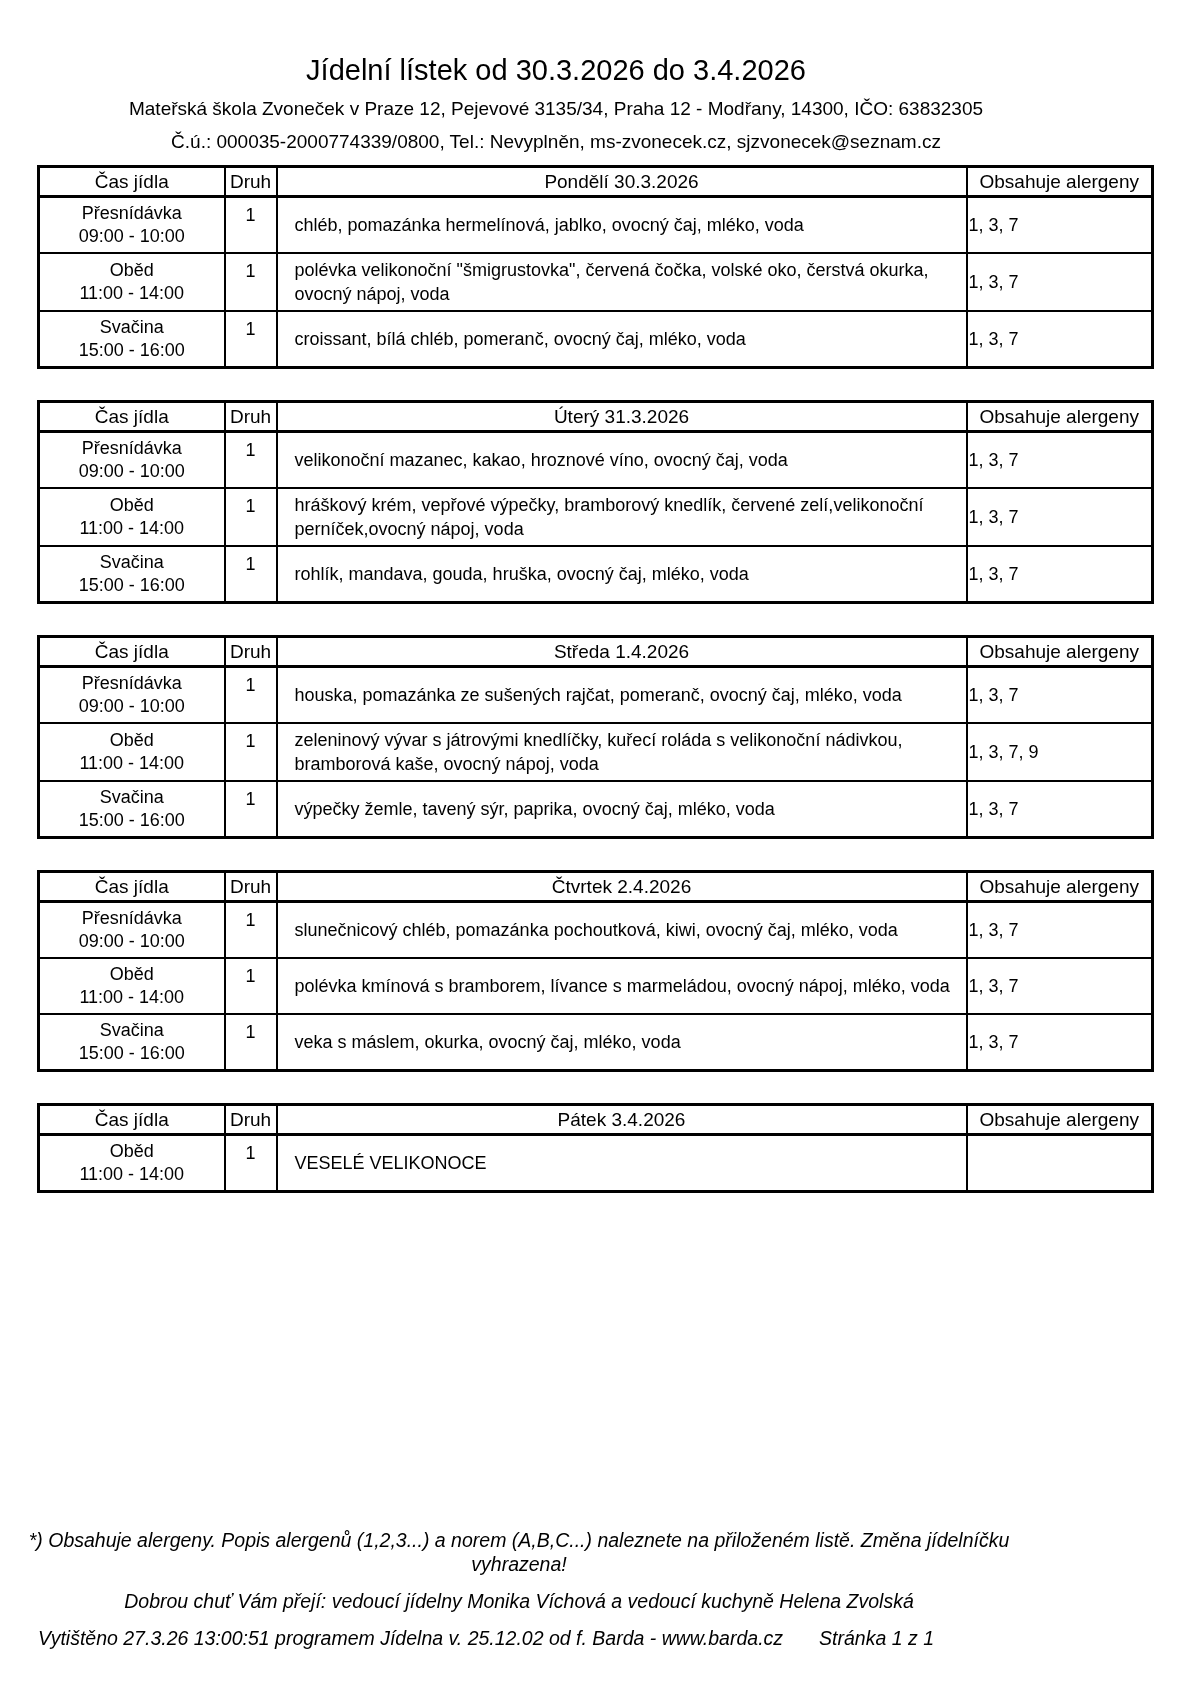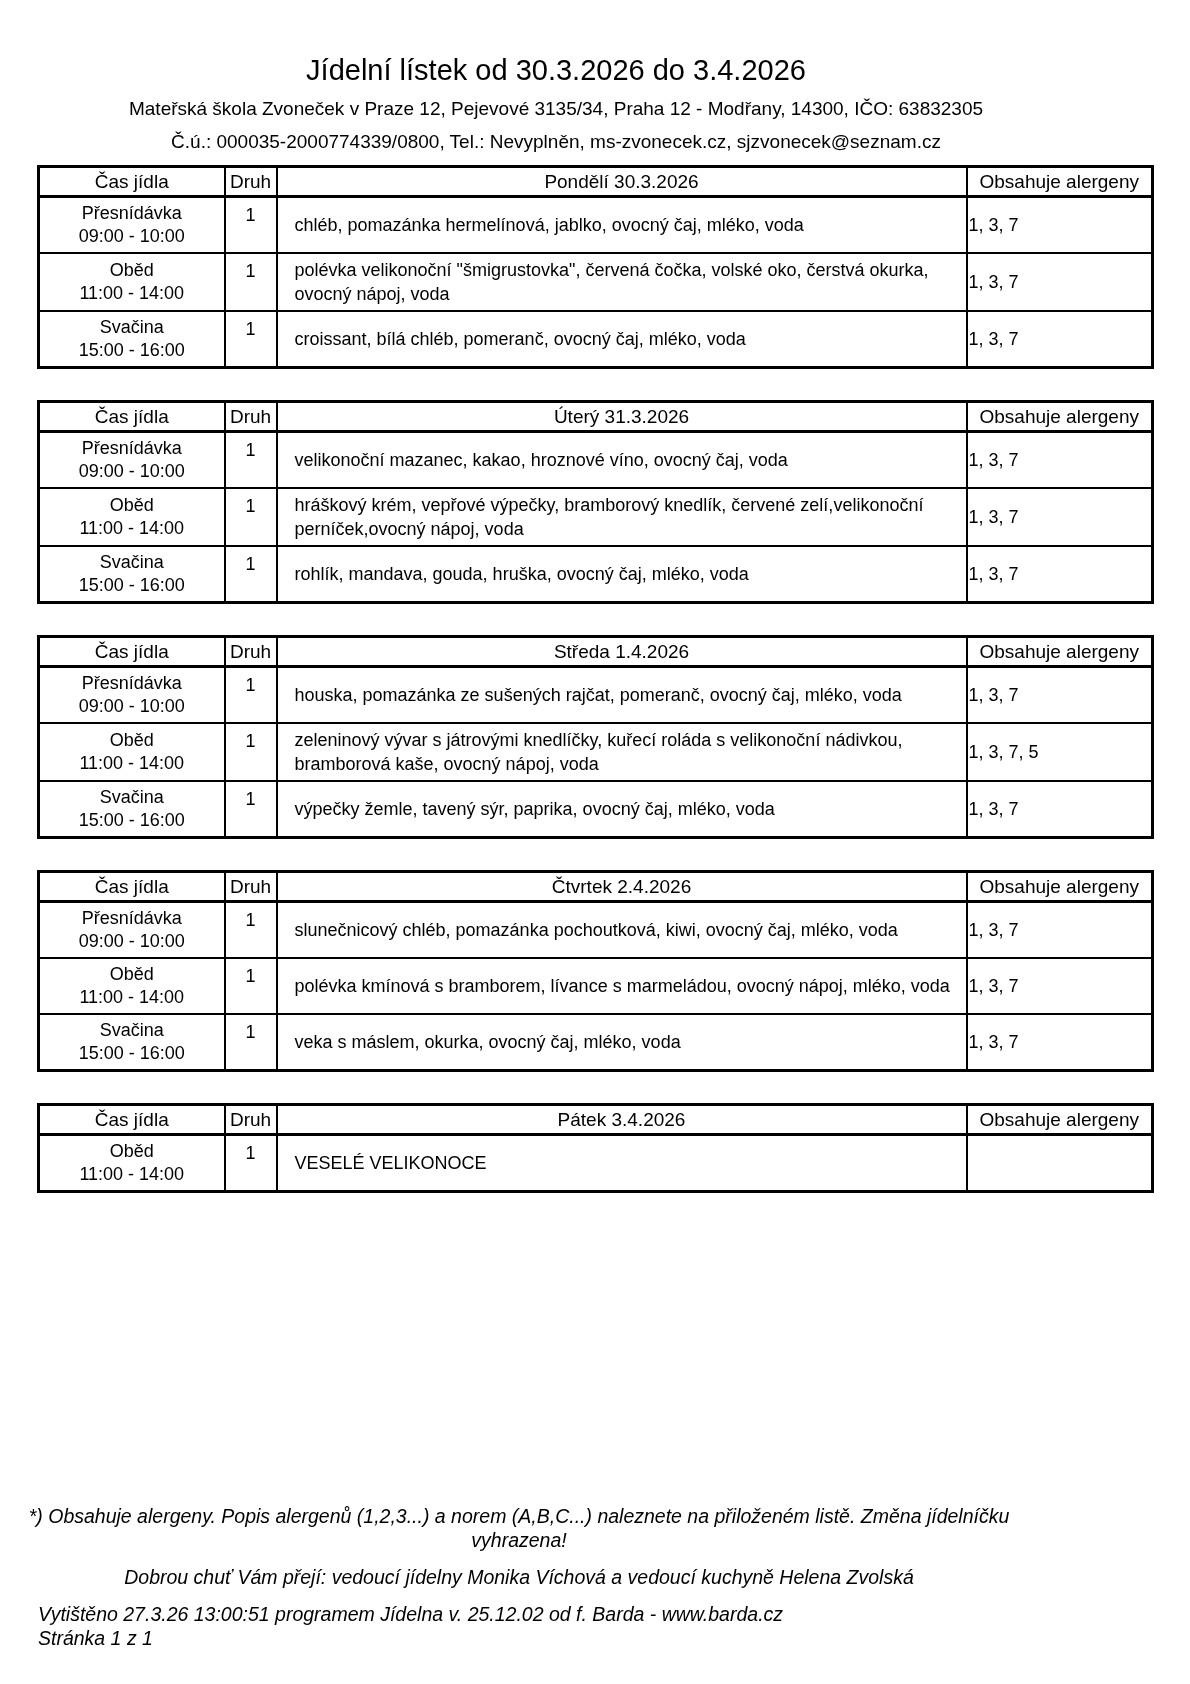--- a/index.html
+++ b/index.html
@@ -39,21 +39,21 @@
     text-align: left; vertical-align: middle;
     padding: 4px 12px 4px 17px; line-height: 24px;
   }
   td.c-allg { text-align: left; vertical-align: middle; padding-right: 8px; }
 
   .page-footer { position: absolute; left: 0; bottom: 34px; width: 1038px; font-size: 19.5px; font-style: italic; }
   .footer-note, .footer-wish { text-align: center; line-height: 24px; }
   .footer-wish { margin-top: 13px; }
   .footer-meta {
     display: flex; justify-content: space-between; align-items: baseline;
-    margin-top: 13px; padding-left: 38px; padding-right: 104px; line-height: 24px; flex-direction: column;
+    margin-top: 13px; padding-left: 38px; padding-right: 104px; line-height: 24px;
   }
 </style>
 </head>
 <body>
 
 <header class="page-header">
   <h1 class="doc-title">Jídelní lístek od 30.3.2026 do 3.4.2026</h1>
   <p class="doc-sub">Mateřská škola Zvoneček v Praze 12, Pejevové 3135/34, Praha 12 - Modřany, 14300, IČO: 63832305</p>
   <p class="doc-sub">Č.ú.: 000035-2000774339/0800, Tel.: Nevyplněn, ms-zvonecek.cz, sjzvonecek@seznam.cz</p>
 </header>
@@ -175,21 +175,21 @@
       <td class="c-menu">houska, pomazánka ze sušených rajčat, pomeranč, ovocný čaj, mléko, voda</td>
       <td class="c-allg">1, 3, 7</td>
     </tr>
     <tr>
       <td class="c-time">
         <div>Oběd</div>
         <div>11:00 - 14:00</div>
       </td>
       <td class="c-druh">1</td>
       <td class="c-menu">zeleninový vývar s játrovými knedlíčky, kuřecí roláda s velikonoční nádivkou, bramborová kaše, ovocný nápoj, voda</td>
-      <td class="c-allg">1, 3, 7, 5</td>
+      <td class="c-allg">1, 3, 7, 9</td>
     </tr>
     <tr>
       <td class="c-time">
         <div>Svačina</div>
         <div>15:00 - 16:00</div>
       </td>
       <td class="c-druh">1</td>
       <td class="c-menu">výpečky žemle, tavený sýr, paprika, ovocný čaj, mléko, voda</td>
       <td class="c-allg">1, 3, 7</td>
     </tr>

